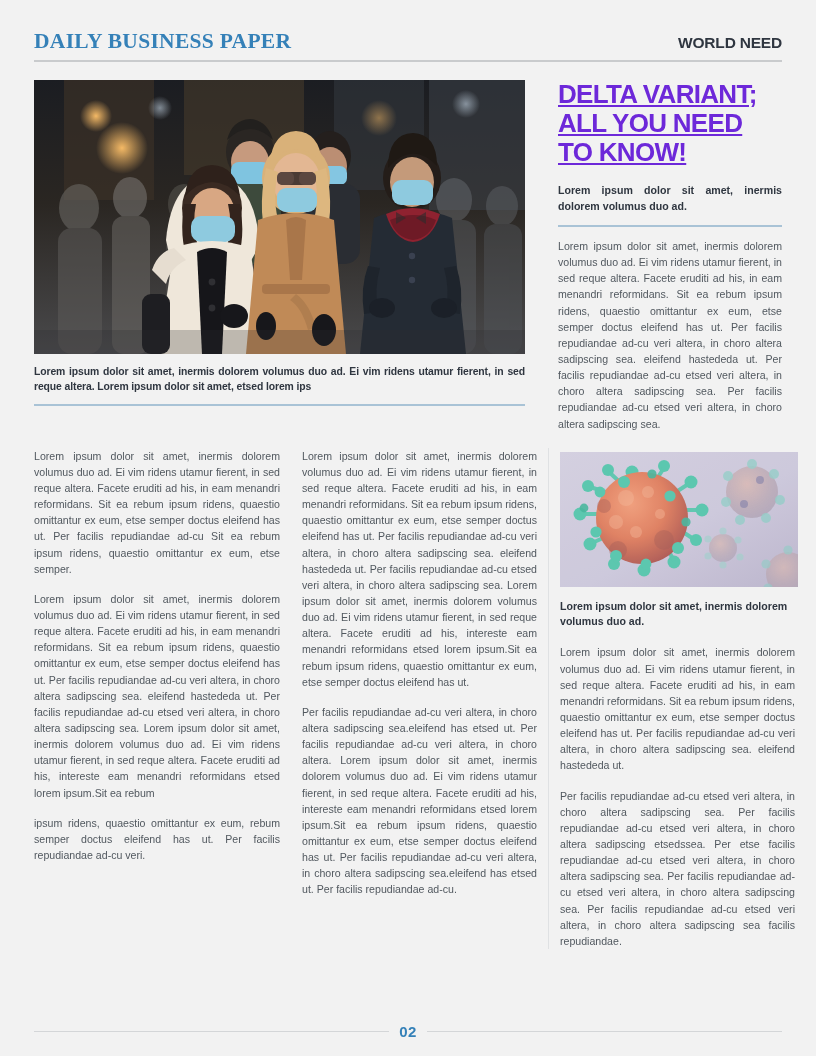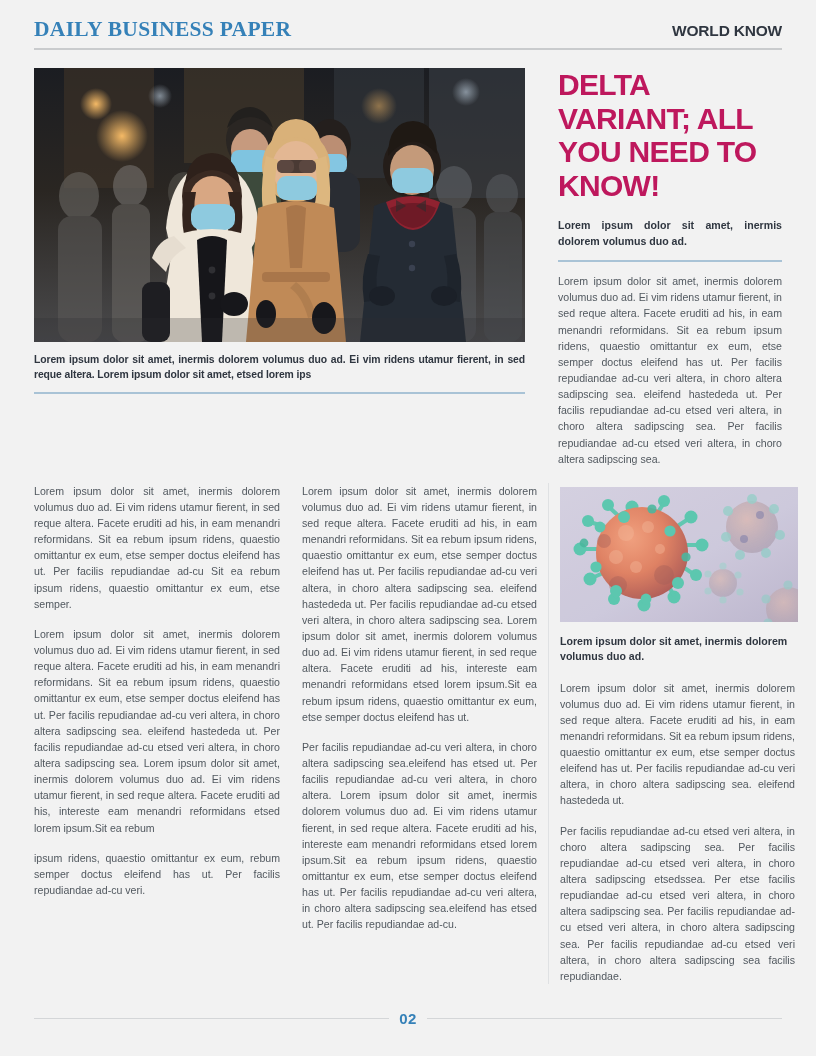--- a/index.html
+++ b/index.html
@@ -23,21 +23,21 @@
     box-sizing: border-box;
     padding: 0 34px;
     background: #f2f2f2;
   }
 
   
   .masthead {
     display: flex;
     align-items: baseline;
     justify-content: space-between;
-    padding-top: 17px;
+    padding-top: 29px;
     padding-bottom: 6px;
   }
   .masthead-title {
     font-family: "Liberation Serif", "DejaVu Serif", serif;
     font-weight: bold;
     font-size: 21.5px;
     letter-spacing: 0.3px;
     color: #3581b8;
     white-space: nowrap;
   }
@@ -87,26 +87,27 @@
     margin-top: 10px;
   }
 
   .headline-col {
     flex: 1 1 auto;
     padding-left: 21px;
     margin-left: 12px;
     position: relative;
   }
   .headline {
-    font-size: 30px;
+    font-size: 26px;
     line-height: 1.12;
     font-weight: bold;
     letter-spacing: -0.7px;
-    color: #be185d;
+    color: #6d28d9;
     margin: 0 0 16px 0;
+    text-decoration: underline;
   }
   .standfirst {
     font-size: 10.6px;
     font-weight: bold;
     line-height: 1.45;
     color: #2f3640;
     text-align: justify;
     margin-bottom: 11px;
   }
   .thin-rule {
@@ -177,21 +178,21 @@
     color: #2f3640;
     text-align: left;
     margin: 0 0 15px 0;
   }
 
   
   .footer {
     position: absolute;
     left: 34px;
     right: 34px;
-    bottom: 29px;
+    bottom: 16px;
     display: flex;
     align-items: center;
     gap: 10px;
   }
   .footer-rule {
     flex: 1 1 auto;
     height: 1px;
     background: #d4d6d8;
   }
   .page-number {
@@ -204,21 +205,21 @@
   
   .ph-svg { display:block; width:100%; height:100%; }
 </style>
 </head>
 <body>
 
 <div class="page">
 
   <div class="masthead">
     <div class="masthead-title">DAILY BUSINESS PAPER</div>
-    <div class="masthead-section">WORLD KNOW</div>
+    <div class="masthead-section">WORLD NEED</div>
   </div>
   <div class="masthead-rule"></div>
 
   <div class="top-zone">
 
     <div class="photo-col">
       <div class="lead-photo">
         <svg class="ph-svg" viewBox="0 0 491 274" preserveAspectRatio="xMidYMid slice">
           <defs>
             <linearGradient id="bgStreet" x1="0" y1="0" x2="0" y2="1">

